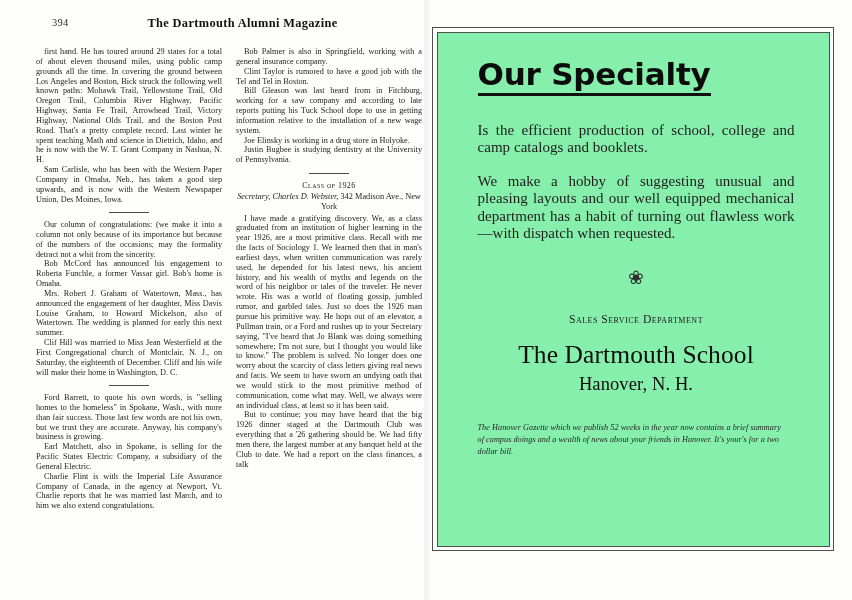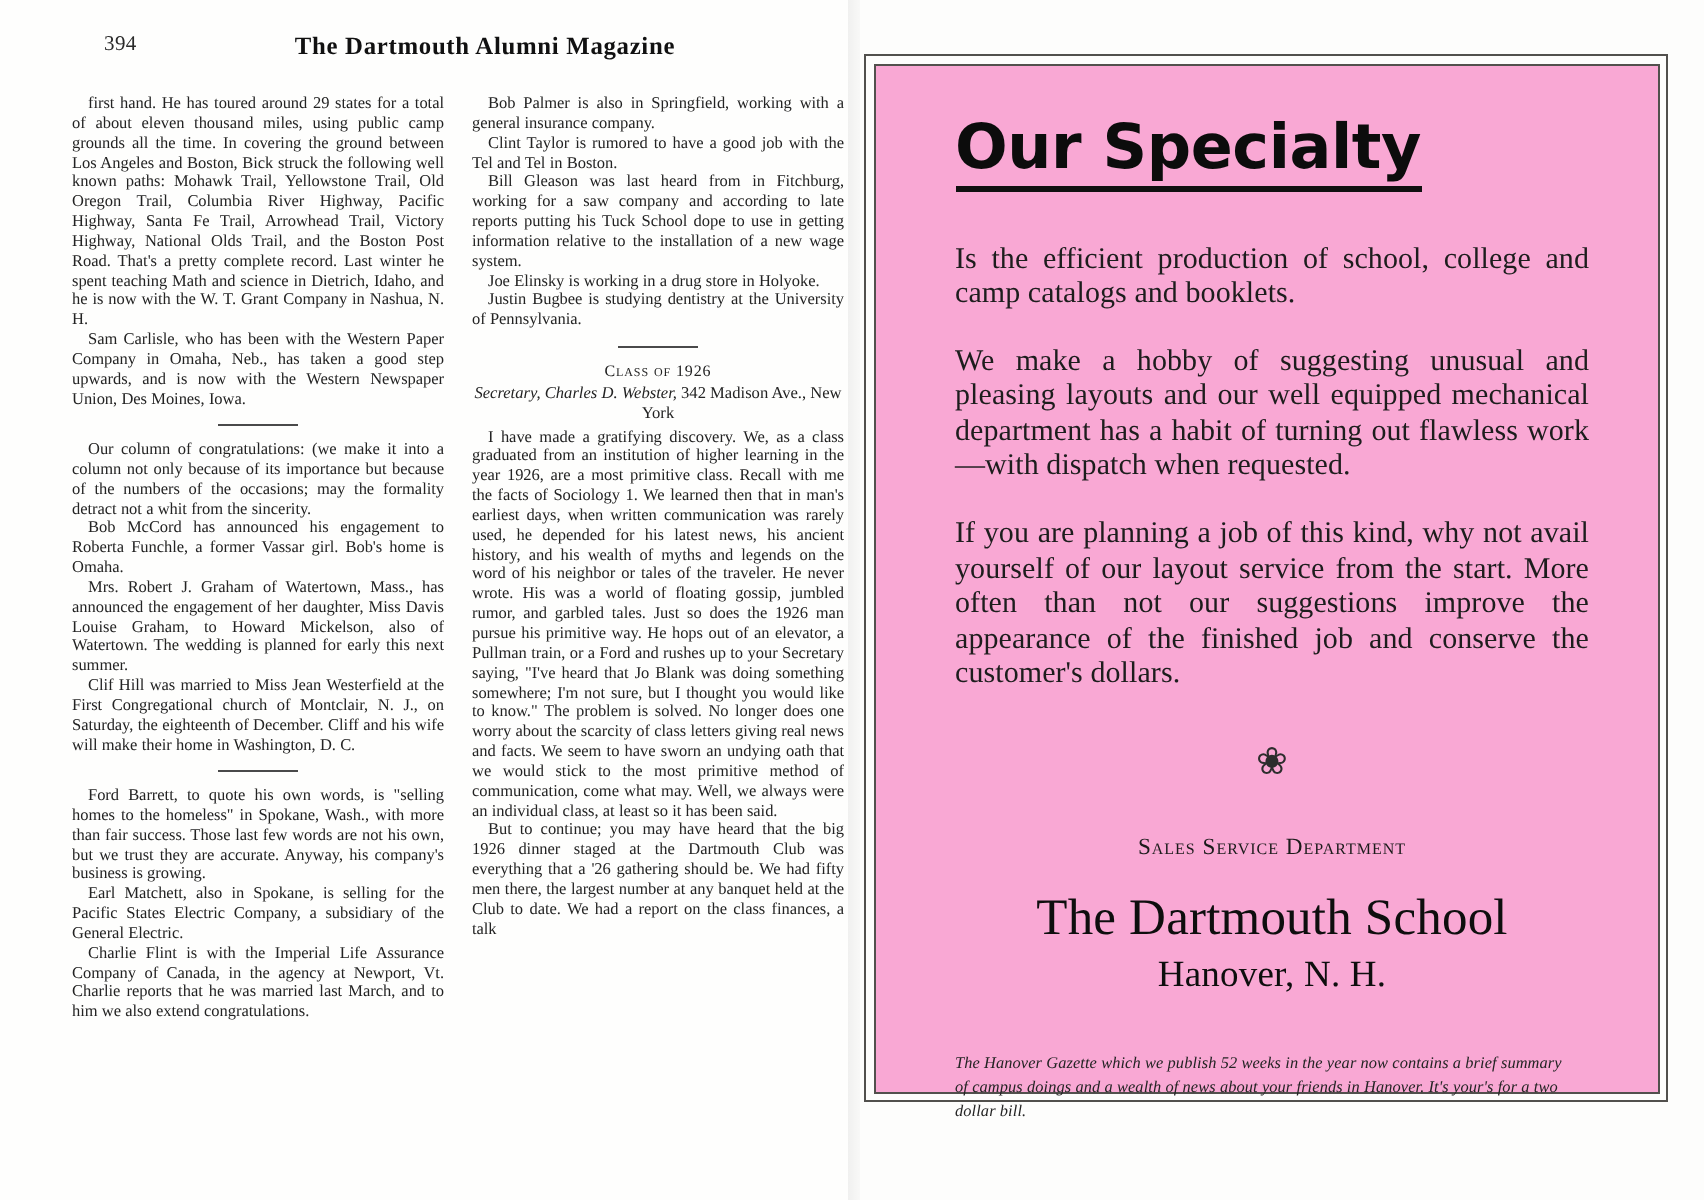--- a/index.html
+++ b/index.html
@@ -134,21 +134,21 @@
     width: 402px;
     height: 524px;
     border: 1.2px solid #52504d;
     box-sizing: border-box;
   }
   .ad-box-inner {
     position: absolute;
     inset: 3.5px;
     border: 1.2px solid #52504d;
     box-sizing: border-box;
-    background: #f9a8d4;
+    background: #86efac;
   }
 
   .ad-content {
     position: absolute;
     left: 40px;
     top: 24px;
     right: 34px;
     bottom: 10px;
   }
 
@@ -297,21 +297,20 @@
       <div class="ad-box-inner">
 
         <div class="ad-content">
 
           <div style="text-align:left;">
             <h1 class="ad-title">Our Specialty</h1>
           </div>
 
           <p class="ad-para p1">Is the efficient production of school, college and camp catalogs and booklets.</p>
           <p class="ad-para p2">We make a hobby of suggesting unusual and pleasing layouts and our well equipped mechanical department has a habit of turning out flawless work—with dispatch when requested.</p>
-          <p class="ad-para p3">If you are planning a job of this kind, why not avail yourself of our layout service from the start.  More often than not our suggestions improve the appearance of the finished job and conserve the customer's dollars.</p>
 
           <div class="ornament">❀</div>
 
           <div class="ad-dept">Sales Service Department</div>
 
           <div class="ad-company">The Dartmouth School</div>
           <div class="ad-city">Hanover, N. H.</div>
 
           <div class="ad-footnote">The Hanover Gazette which we publish 52 weeks in the year now contains a brief summary of campus doings and a wealth of news about your friends in Hanover.   It's your's for a two dollar bill.</div>
 

